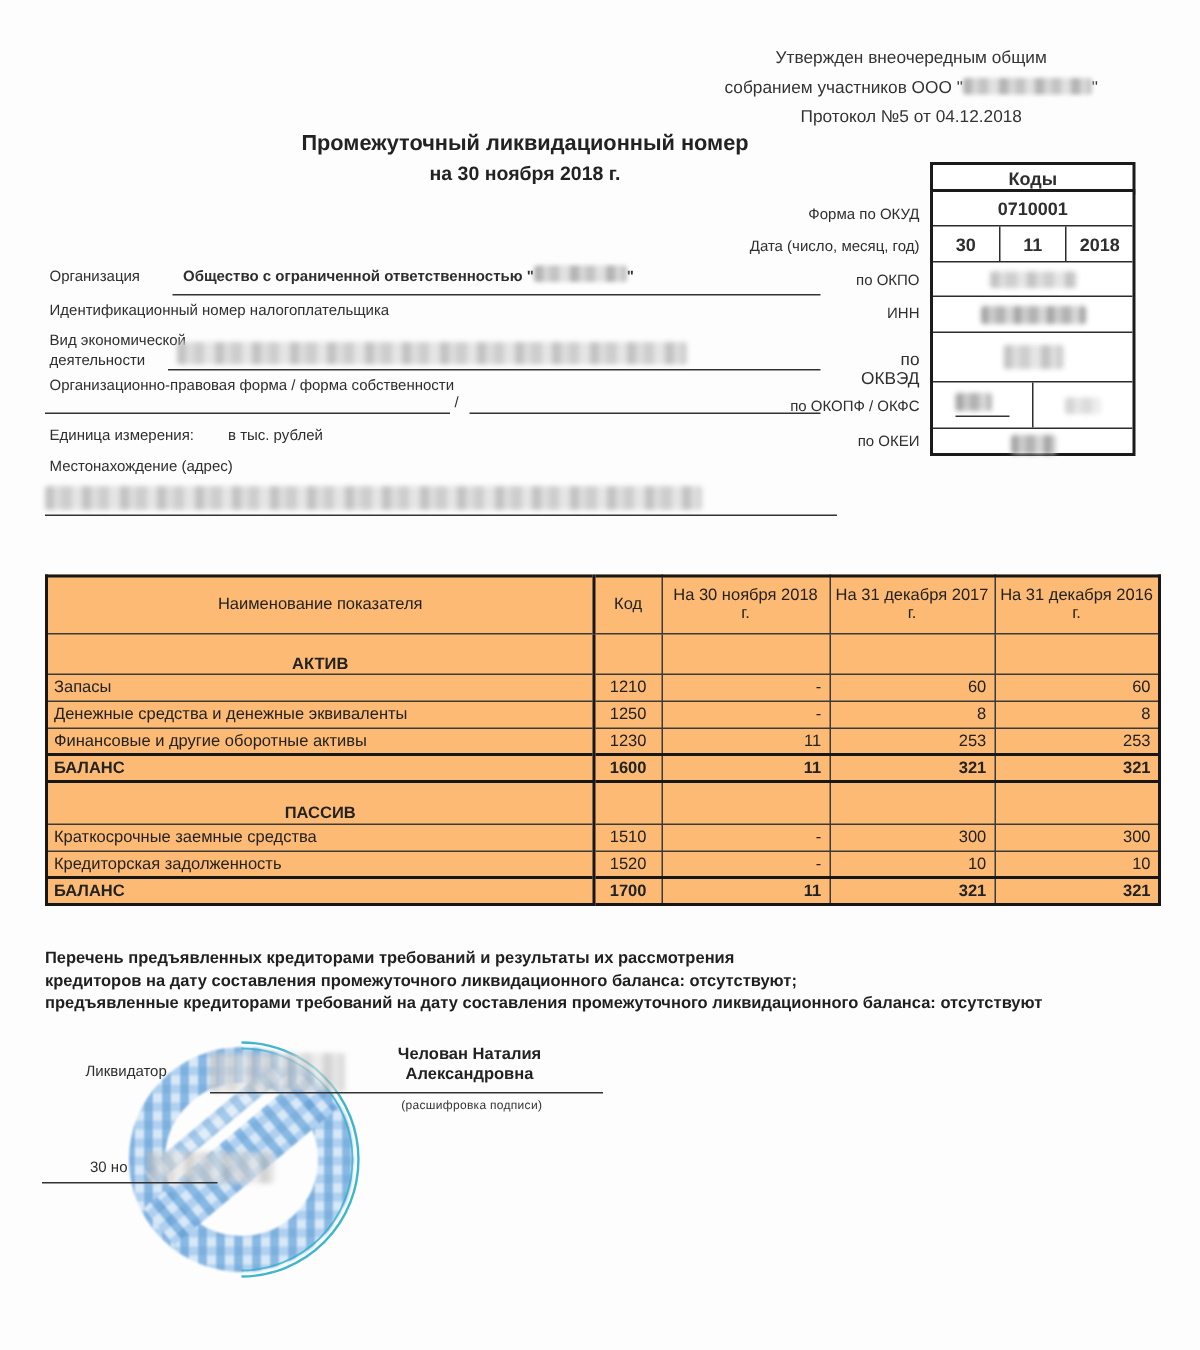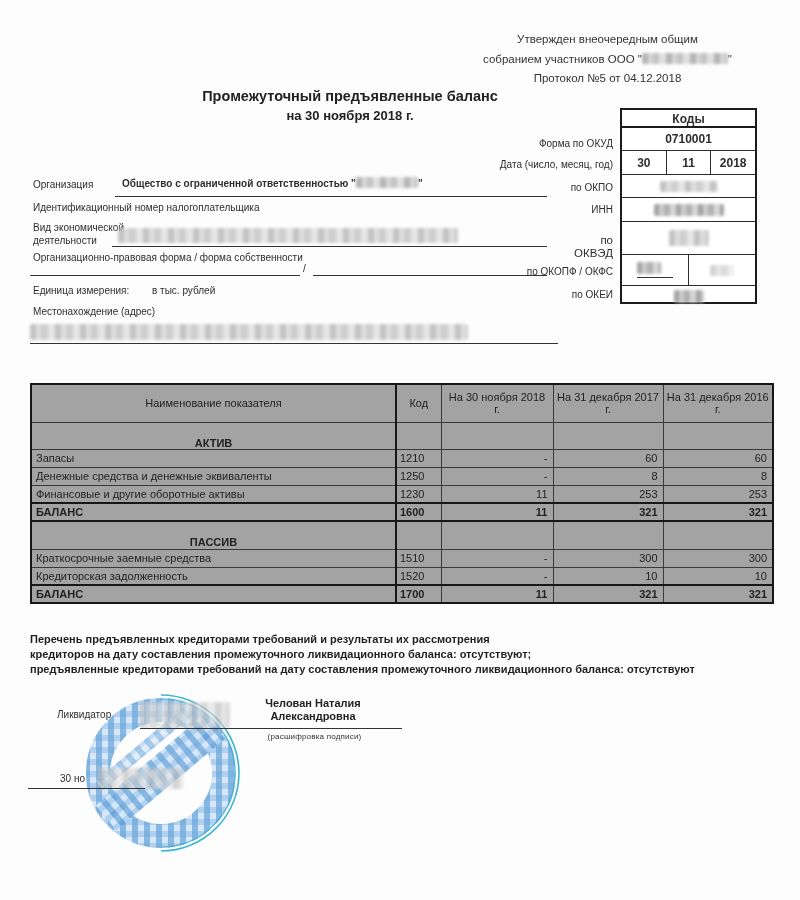--- a/index.html
+++ b/index.html
@@ -35,24 +35,24 @@
     display:flex;align-items:center;justify-content:center;}
   .codes-row{border-bottom:1px solid #2c2c2c;display:flex;align-items:center;justify-content:center;position:relative;}
   .codes-row:last-child{border-bottom:none;}
   .codes-num{font-size:12px;font-weight:700;}
   .date-cell{flex:1;height:100%;display:flex;align-items:center;justify-content:center;font-size:12px;font-weight:700;}
   .date-cell + .date-cell{border-left:1px solid #2c2c2c;}
   .okopf-cell{flex:1;height:100%;display:flex;align-items:center;justify-content:center;position:relative;}
   .okopf-cell + .okopf-cell{border-left:1px solid #2c2c2c;}
   
   table.bal{border-collapse:collapse;table-layout:fixed;font-size:11px;color:#222;
-    border:2px solid #171717;background:#a3a3a3;}
+    border:2px solid #171717;background:#fdba74;}
   table.bal th,table.bal td{border:1px solid #3a3a3a;padding:0 3px;overflow:hidden;}
   table.bal th{font-weight:400;text-align:center;line-height:12.5px;vertical-align:middle;}
-  table.bal td.code{text-align:left;border-left:2px solid #171717;}
+  table.bal td.code{text-align:center;border-left:2px solid #171717;}
   table.bal td.val{text-align:right;padding-right:5px;}
   table.bal td.name{text-align:left;padding-left:4px;}
   table.bal tr.section td{font-weight:700;text-align:center;vertical-align:top;padding-top:14px;}
   table.bal tr.total td{border-top:2px solid #171717;border-bottom:2px solid #171717;font-weight:700;}
   
   .notes{font-size:11px;font-weight:700;line-height:15px;color:#1f1f1f;}
   
   .sig-name{font-size:11px;font-weight:700;line-height:13px;text-align:center;color:#222;}
   .sig-caption{font-size:8px;text-align:center;color:#333;letter-spacing:.2px;}
 </style>
@@ -61,21 +61,21 @@
 
 <div class="page">
 
   <div class="abs approval" style="left:445px;top:30px;width:325px;">
     <div>Утвержден внеочередным общим</div>
     <div><span>собранием участников ООО "</span><span class="redact-inline" style="width:86px"></span><span>"</span></div>
     <div>Протокол №5 от 04.12.2018</div>
   </div>
 
   <div class="abs center" style="left:140px;top:88px;width:420px;">
-    <div class="doc-title">Промежуточный предъявленные баланс</div>
+    <div class="doc-title">Промежуточный ликвидационный номер</div>
     <div class="doc-subtitle">на 30 ноября 2018 г.</div>
   </div>
 
   <div class="abs lbl right" style="right:187px;top:137px;">Форма по ОКУД</div>
   <div class="abs lbl right" style="right:187px;top:158px;">Дата (число, месяц, год)</div>
   <div class="abs lbl right" style="right:187px;top:181px;">по ОКПО</div>
   <div class="abs lbl right" style="right:187px;top:203px;">ИНН</div>
   <div class="abs right" style="right:187px;top:222px;font-size:11.5px;line-height:13px;margin-top:12px;">
     <div>по</div>
     <div>ОКВЭД</div>

